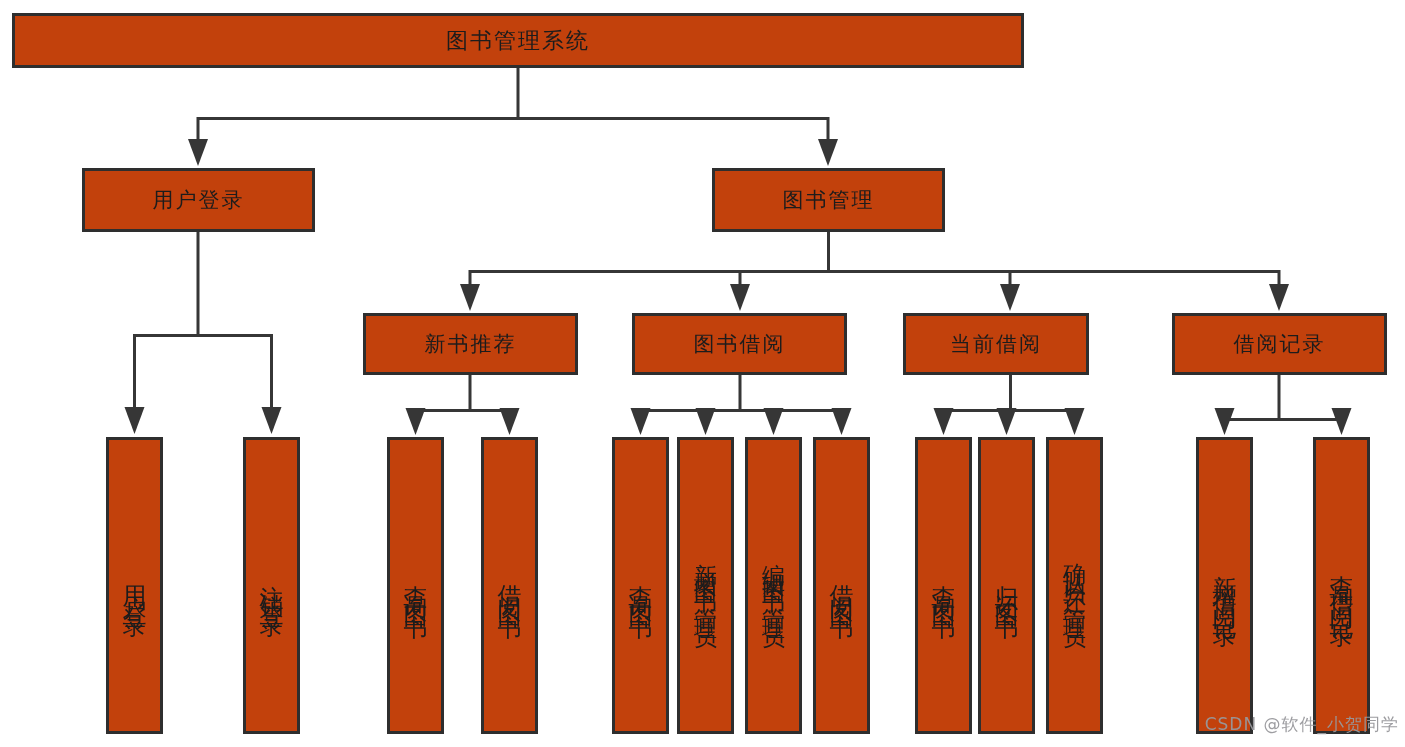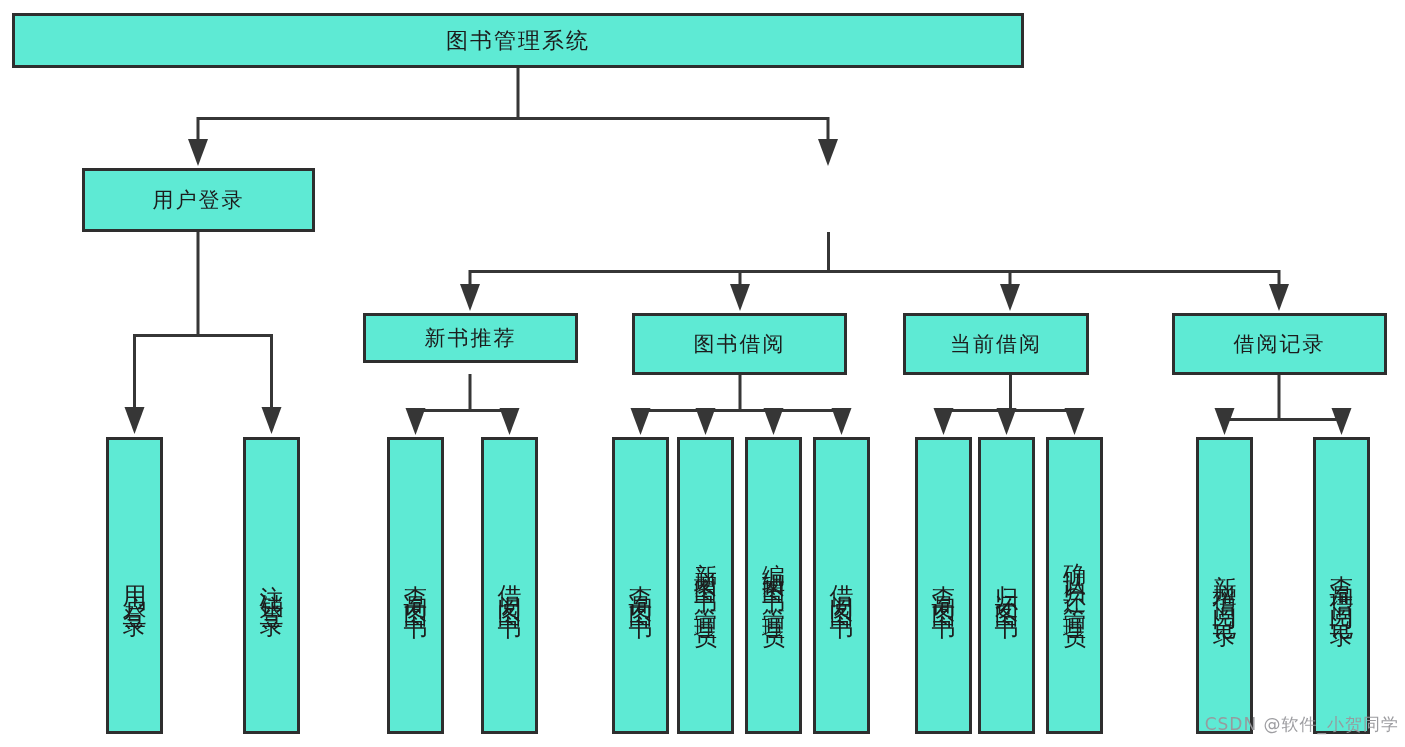--- a/index.html
+++ b/index.html
@@ -20,21 +20,21 @@
     overflow: hidden;
   }
   .connectors {
     position: absolute;
     left: 0; top: 0;
     width: 1405px; height: 747px;
     pointer-events: none;
   }
   .node {
     position: absolute;
-    background: #5eead4;
+    background: #c2410c;
     border: 3px solid var(--box_border);
     color: var(--text);
     display: flex;
     align-items: center;
     justify-content: center;
     text-align: center;
   }
   .hnode { font-size: 21px; letter-spacing: 2px; }
   .rootnode { font-size: 22px; letter-spacing: 2px; }
   .vnode {
@@ -100,22 +100,25 @@
     </g>
   </svg>
 
   <div class="node rootnode" style="left:12px; top:13px; width:1012px; height:55px;">
     <span>图书管理系统</span>
   </div>
 
   <div class="node hnode" style="left:82px; top:168px; width:233px; height:64px;">
     <span>用户登录</span>
   </div>
+  <div class="node hnode" style="left:712px; top:168px; width:233px; height:64px;">
+    <span>图书管理</span>
+  </div>
 
-  <div class="node hnode" style="left:363px; top:313px; width:215px; height:50px;">
+  <div class="node hnode" style="left:363px; top:313px; width:215px; height:62px;">
     <span>新书推荐</span>
   </div>
   <div class="node hnode" style="left:632px; top:313px; width:215px; height:62px;">
     <span>图书借阅</span>
   </div>
   <div class="node hnode" style="left:903px; top:313px; width:186px; height:62px;">
     <span>当前借阅</span>
   </div>
   <div class="node hnode" style="left:1172px; top:313px; width:215px; height:62px;">
     <span>借阅记录</span>

